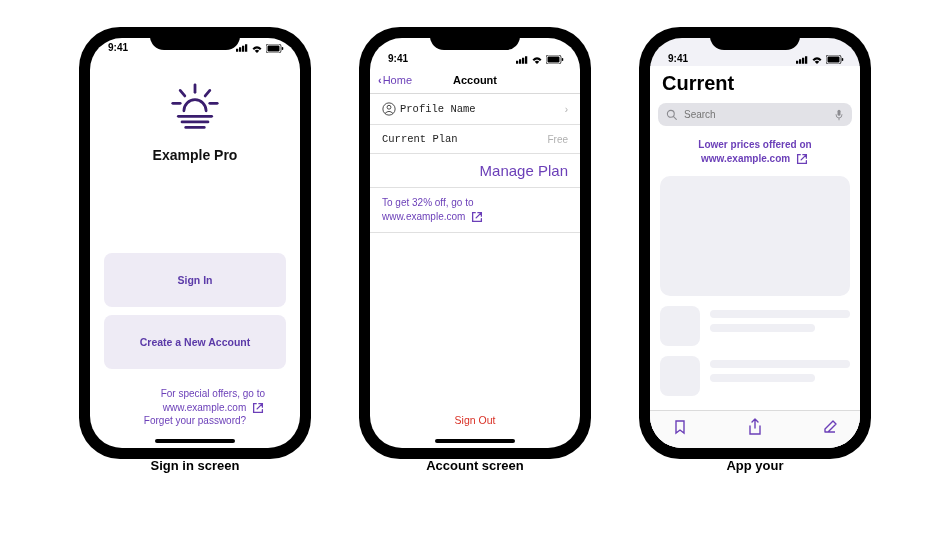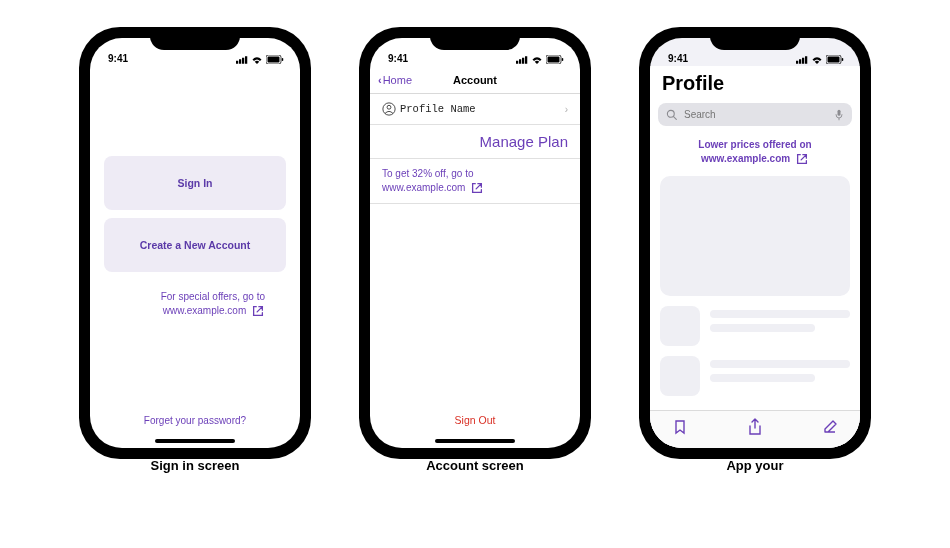--- a/index.html
+++ b/index.html
@@ -187,20 +187,36 @@
               <path d="M8 12 L5 9 Q8 6 11 9 Z M2 6 Q8 0 14 6 L12 8 Q8 4 4 8 Z" fill="#000"></path>
             </svg>
           <svg width="18" height="9" viewBox="0 0 24 12">
               <rect x="0" y="0" width="20" height="12" rx="3" fill="none" stroke="#000" stroke-width="1"></rect>
               <rect x="2" y="2" width="16" height="8" rx="1.5" fill="#000"></rect>
               <rect x="21" y="4" width="2" height="4" rx="1" fill="#000"></rect>
             </svg>
         </div>
       </div>
       <div class="s1-body">
+        <div class="screen1-top">
+          <svg class="app-logo" viewBox="0 0 60 54">
+            <g stroke="#3a1d6e" stroke-width="3" fill="none" stroke-linecap="round">
+              <line x1="30" y1="2" x2="30" y2="10"></line>
+              <line x1="14" y1="8" x2="19" y2="14"></line>
+              <line x1="46" y1="8" x2="41" y2="14"></line>
+              <line x1="6" y1="22" x2="14" y2="22"></line>
+              <line x1="54" y1="22" x2="46" y2="22"></line>
+              <path d="M18 30 A12 12 0 0 1 42 30"></path>
+              <line x1="12" y1="36" x2="48" y2="36"></line>
+              <line x1="16" y1="42" x2="44" y2="42"></line>
+              <line x1="20" y1="48" x2="40" y2="48"></line>
+            </g>
+          </svg>
+          <div class="app-title">Example Pro</div>
+        </div>
         <div class="s1-buttons" style="margin-top:90px;">
           <button class="pill-btn">Sign In</button>
           <button class="pill-btn">Create a New Account</button>
           <div class="offer">
             <span>For special offers, go to</span><br>
             <span>www.example.com</span>
             <svg class="ext-ic" viewBox="0 0 16 16">
                 <path d="M6 3 H3 V13 H13 V10 M9 3 H13 V7 M13 3 L7 9" stroke="#6b3fb8" stroke-width="1.5" fill="none" stroke-linecap="round"></path>
               </svg>
           </div>
@@ -248,20 +264,26 @@
           <div class="left">
             <svg class="person-ic" viewBox="0 0 16 16">
                 <circle cx="8" cy="8" r="7" fill="none" stroke="#333" stroke-width="1"></circle>
                 <circle cx="8" cy="6" r="2.2" fill="none" stroke="#333" stroke-width="1"></circle>
                 <path d="M3.5 13 Q8 8.5 12.5 13" fill="none" stroke="#333" stroke-width="1"></path>
               </svg>
             <span>Profile Name</span>
           </div>
           <span class="trail">›</span>
         </div>
+        <div class="list-row">
+          <div class="left">
+              <span>Current Plan</span>
+            </div>
+          <span class="trail">Free</span>
+        </div>
         <div class="row-link">Manage Plan</div>
         <div class="promo-note">
           <span>To get 32% off, go to</span><br>
           <span>www.example.com</span>
           <svg class="ext-ic" viewBox="0 0 16 16">
               <path d="M6 3 H3 V13 H13 V10 M9 3 H13 V7 M13 3 L7 9" stroke="#6b3fb8" stroke-width="1.5" fill="none" stroke-linecap="round"></path>
             </svg>
         </div>
         <div class="signout">Sign Out</div>
       </div>
@@ -289,21 +311,21 @@
             </svg>
           <svg width="18" height="9" viewBox="0 0 24 12">
               <rect x="0" y="0" width="20" height="12" rx="3" fill="none" stroke="#000" stroke-width="1"></rect>
               <rect x="2" y="2" width="16" height="8" rx="1.5" fill="#000"></rect>
               <rect x="21" y="4" width="2" height="4" rx="1" fill="#000"></rect>
             </svg>
         </div>
       </div>
       <div class="s3-body" style="background:#fff; margin:0; flex:1;">
         <div class="s3-header">
-          <div class="big-title">Profile</div>
+          <div class="big-title">Current</div>
         </div>
         <div class="search-bar">
           <svg width="11" height="11" viewBox="0 0 16 16">
               <circle cx="7" cy="7" r="5" fill="none" stroke="#8b8b90" stroke-width="1.6"></circle>
               <line x1="11" y1="11" x2="15" y2="15" stroke="#8b8b90" stroke-width="1.6" stroke-linecap="round"></line>
             </svg>
           <input placeholder="Search" style="">
           <svg width="10" height="12" viewBox="0 0 12 16">
               <rect x="4" y="1" width="4" height="8" rx="2" fill="#8b8b90"></rect>
               <path d="M2 7 Q2 12 6 12 Q10 12 10 7 M6 12 V15" stroke="#8b8b90" stroke-width="1.2" fill="none"></path>

